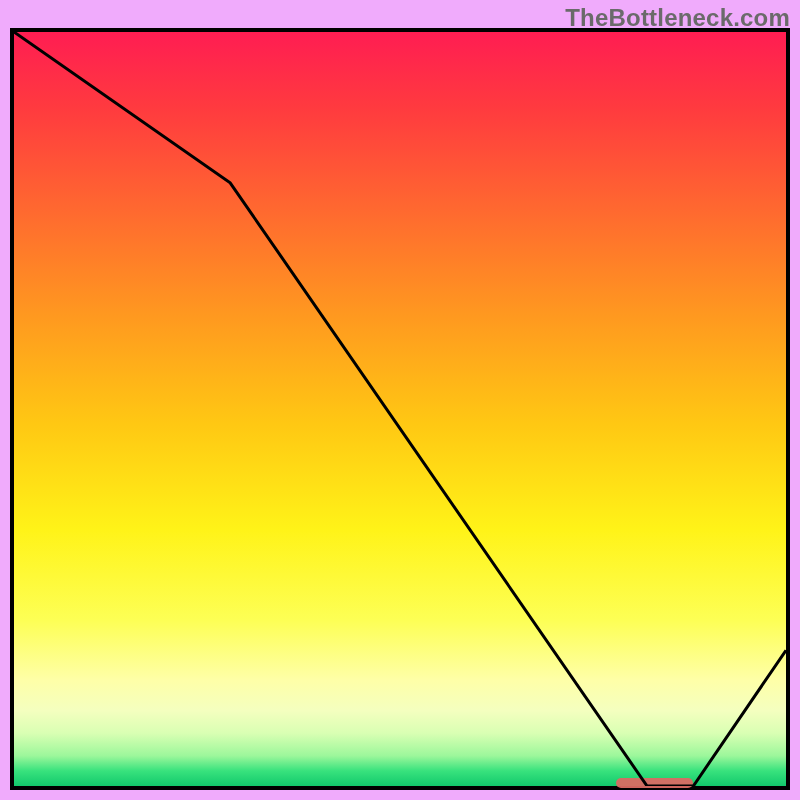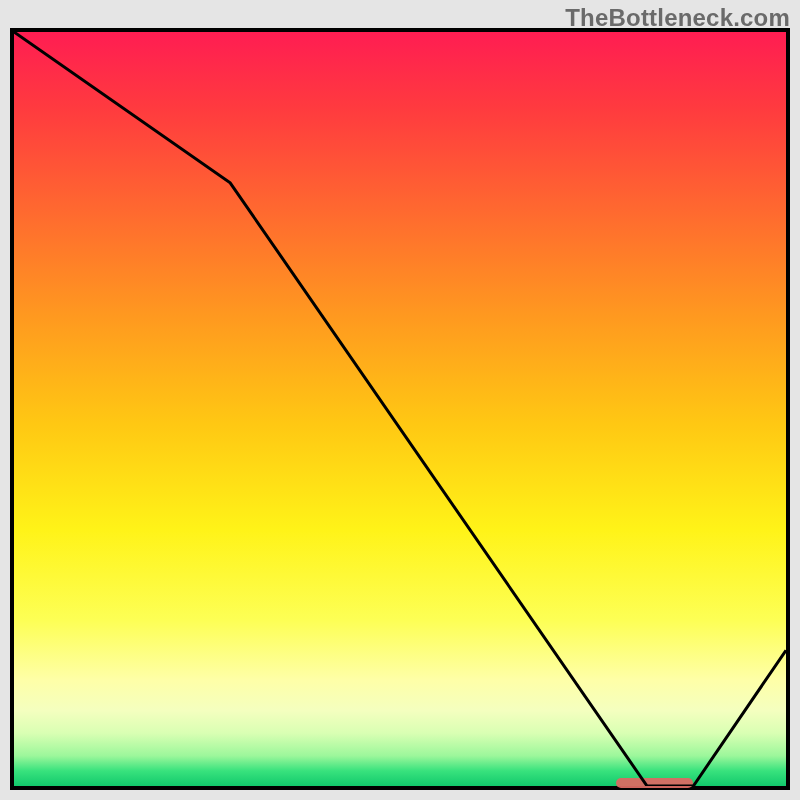--- a/index.html
+++ b/index.html
@@ -1,21 +1,21 @@
 <!DOCTYPE html>
 <html><head>
 <meta charset="utf-8">
 <style>
   * { margin: 0; padding: 0; box-sizing: border-box; }
   html, body { width: 800px; height: 800px; overflow: hidden; background: #fff; }
   .frame {
     position: relative;
     width: 800px;
     height: 800px;
-    background: #e5e5e5;
+    background: #f0abfc;
   }
   .watermark {
     position: absolute;
     top: 4px;
     right: 10px;
     font-family: Arial, Helvetica, sans-serif;
     font-size: 24px;
     font-weight: 600;
     color: #6a6a6a;
     letter-spacing: 0.2px;

